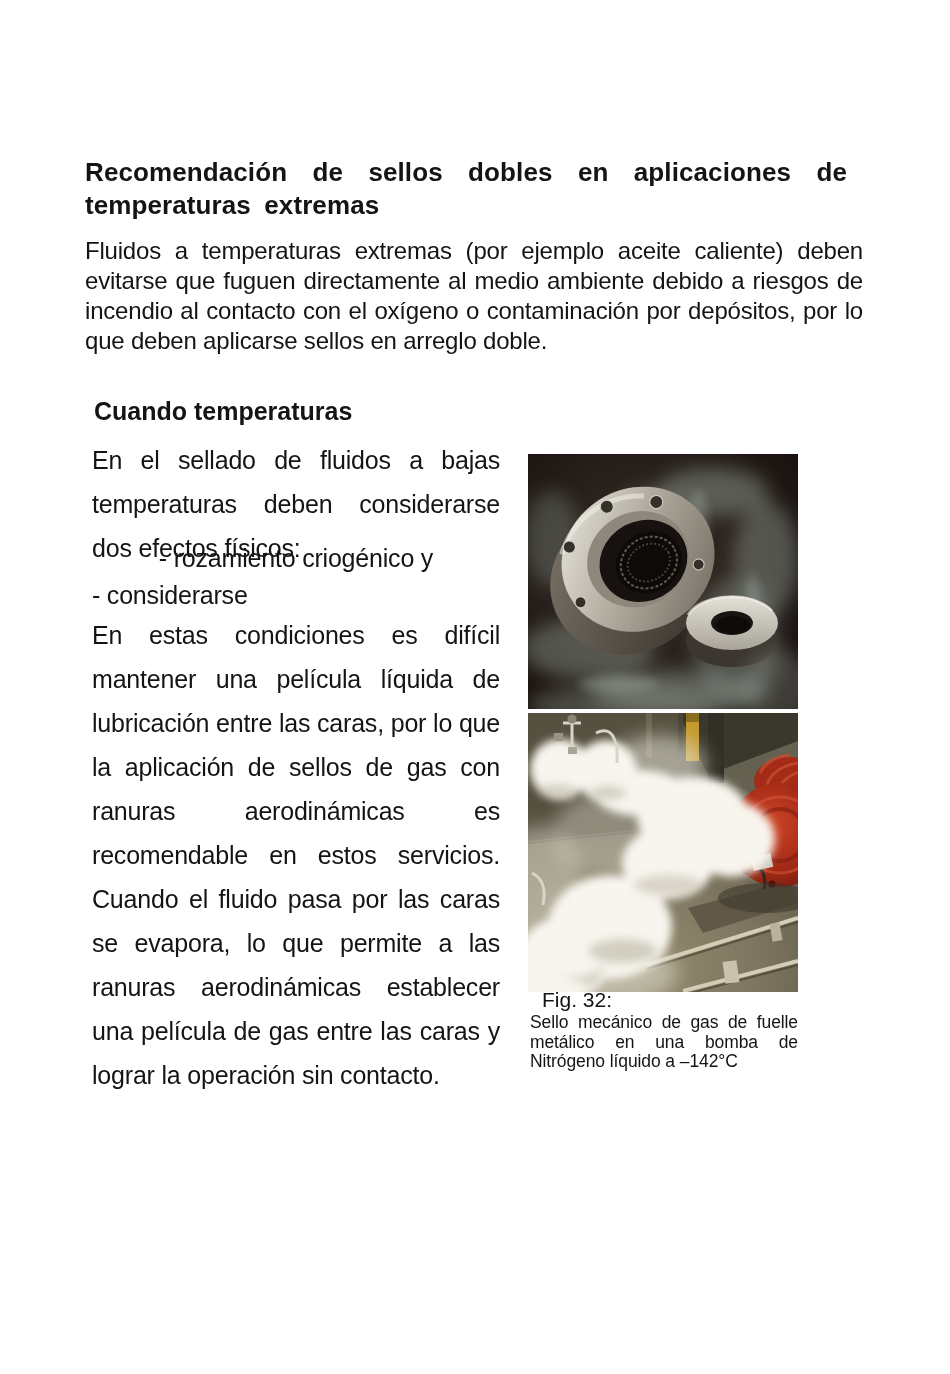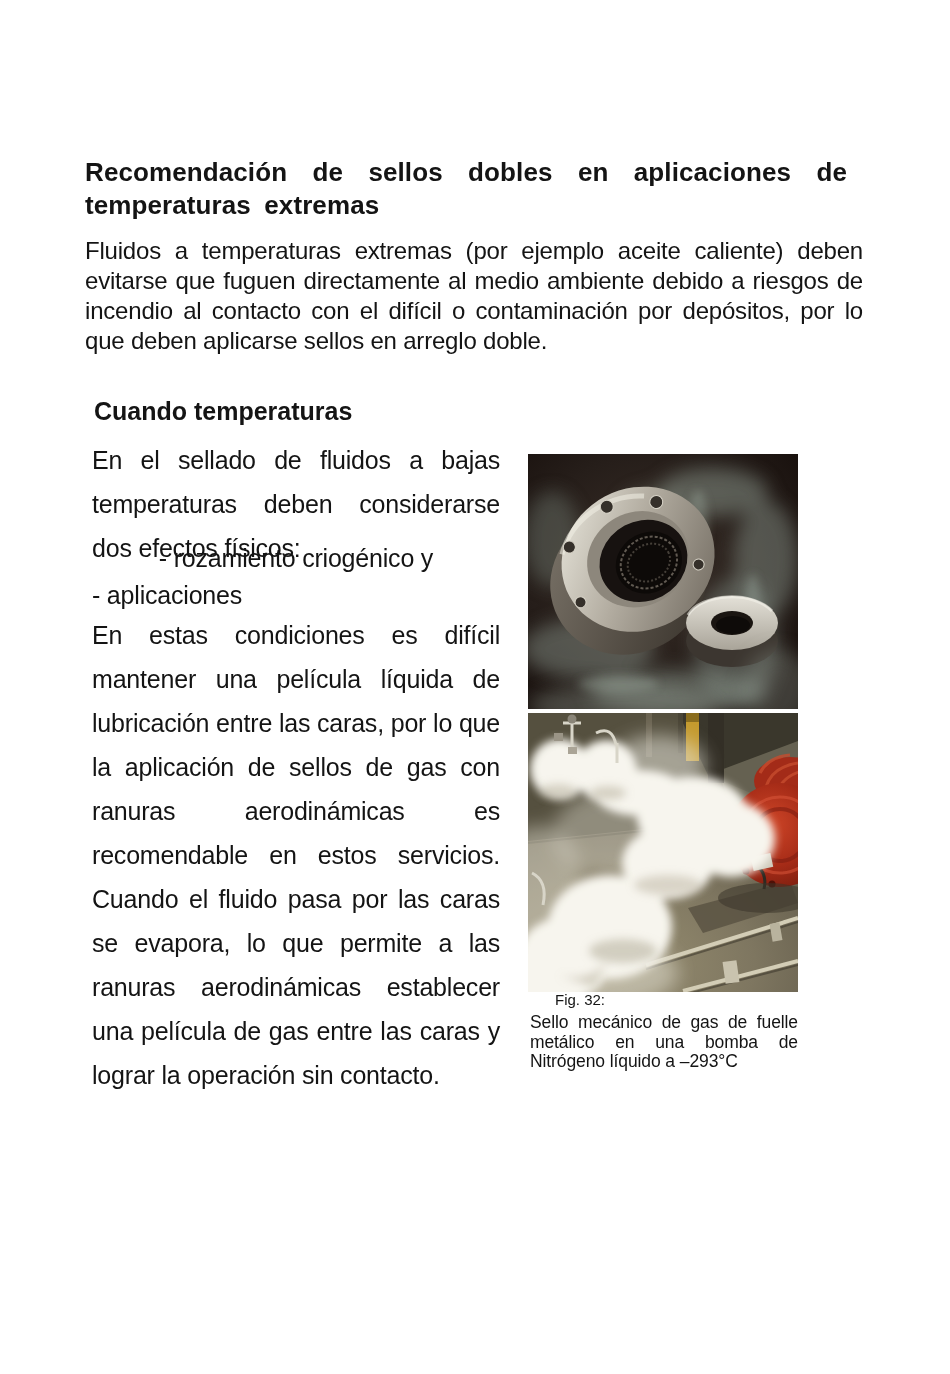--- a/index.html
+++ b/index.html
@@ -39,44 +39,44 @@
   .p2{top:613px;}
   .p3{top:951px;}
   .photo{
     left:528px; width:270px; overflow:hidden;
     background:#241d19;
   }
   .photo1{top:454px; height:255px;}
   .photo2{top:713px; height:279px; background:#6c6654;}
   .photo svg{display:block;}
   .fig-label{
-    left:555px; top:990px; width:268px;
-    font-size:15px; line-height:20px;
+    left:542px; top:990px; width:268px;
+    font-size:21px; line-height:20px;
   }
   .fig-caption{
     left:530px; top:1013px; width:268px;
     font-size:17.5px; line-height:19.5px;
     text-align:justify; letter-spacing:-0.1px;
   }
 </style>
 </head>
 <body>
 
 <div class="page">
 
   <h1 class="abs doc-heading" style="margin:0;">Recomendación de sellos dobles en aplicaciones de temperaturas extremas</h1>
 
-  <p class="abs intro-para" style="margin:0;">Fluidos a temperaturas extremas (por ejemplo aceite caliente) deben evitarse que fuguen directamente al medio ambiente debido a riesgos de incendio al contacto con el difícil o contaminación por depósitos, por lo que deben aplicarse sellos en arreglo doble.</p>
+  <p class="abs intro-para" style="margin:0;">Fluidos a temperaturas extremas (por ejemplo aceite caliente) deben evitarse que fuguen directamente al medio ambiente debido a riesgos de incendio al contacto con el oxígeno o contaminación por depósitos, por lo que deben aplicarse sellos en arreglo doble.</p>
 
   <h2 class="abs section-heading" style="margin:0;">Cuando temperaturas</h2>
 
   <p class="abs col-para p1" style="margin:0;">En el sellado de fluidos a bajas temperaturas deben considerarse dos efectos físicos:</p>
 
   <div class="abs col-para b1">- rozamiento criogénico y</div>
-  <div class="abs col-para b2">- aplicaciones</div>
+  <div class="abs col-para b2">- considerarse</div>
 
   <p class="abs col-para p2" style="margin:0;">En estas condiciones es difícil mantener una película líquida de lubricación entre las caras, por lo que la aplicación de sellos de gas con ranuras aerodinámicas es recomendable en estos servicios. Cuando el fluido pasa por las caras se evapora, lo que permite a las ranuras aerodinámicas establecer una película de gas entre las caras y lograr la operación sin contacto.</p>
 
 
   <div class="abs photo photo1">
     <svg width="270" height="255" viewBox="0 0 270 255" xmlns="http://www.w3.org/2000/svg" aria-hidden="true">
       <defs>
         <radialGradient id="bg1" cx="45%" cy="45%" r="75%">
           <stop offset="0%" stop-color="#3a2f28"></stop>
           <stop offset="60%" stop-color="#261e1a"></stop>
@@ -244,15 +244,15 @@
         <line x1="89" y1="30" x2="89" y2="50"></line>
         <path d="M 4,160 q 16,8 11,32"></path>
       </g>
       <circle cx="44" cy="6" r="4.5" fill="#8a8578"></circle>
       <rect x="26" y="20" width="9" height="8" fill="#9a9486"></rect>
       <rect x="40" y="34" width="9" height="7" fill="#aaa496"></rect>
     </svg>
   </div>
 
   <div class="abs fig-label">Fig. 32:</div>
-  <div class="abs fig-caption">Sello mecánico de gas de fuelle metálico en una bomba de Nitrógeno líquido a –293°C</div>
+  <div class="abs fig-caption">Sello mecánico de gas de fuelle metálico en una bomba de Nitrógeno líquido a –142°C</div>
 
 </div>
 
 </body></html>

